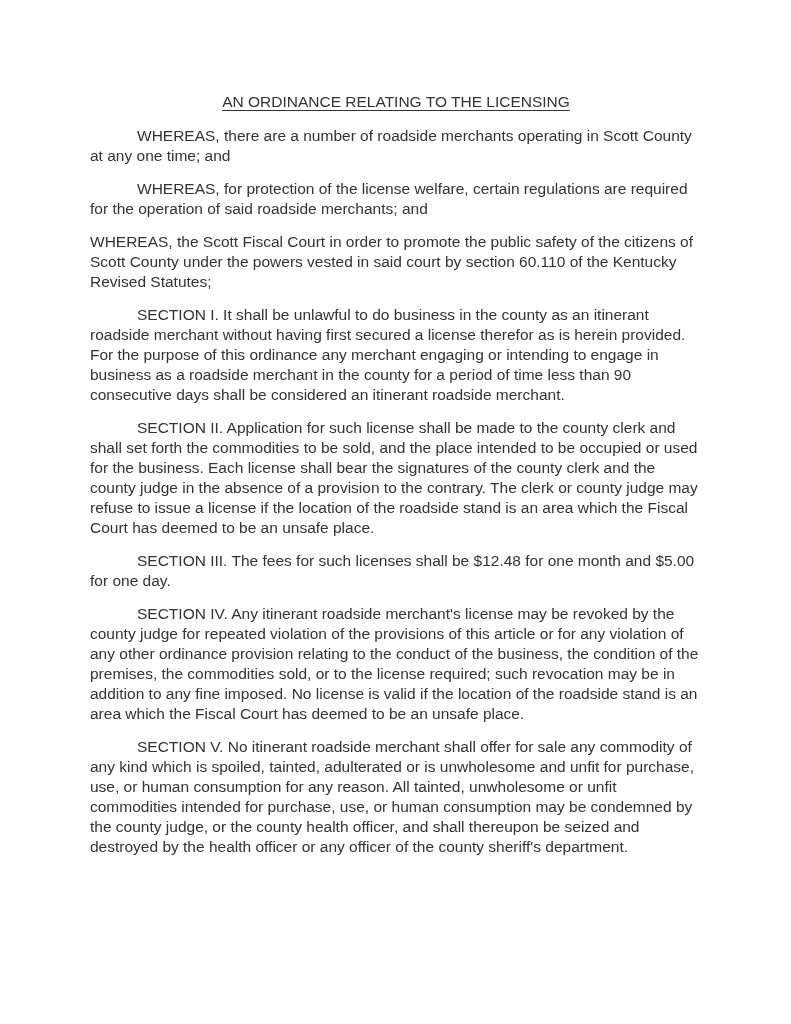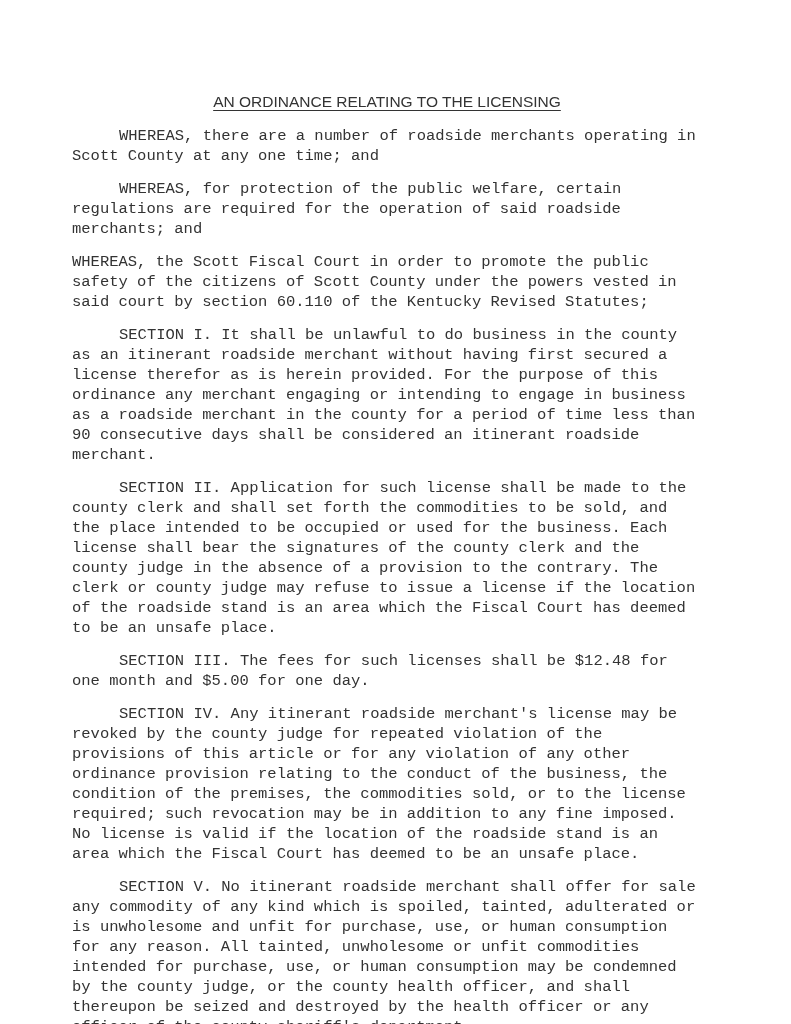--- a/index.html
+++ b/index.html
@@ -6,21 +6,21 @@
     margin: 0;
     padding: 0;
     background: #ffffff;
   }
   .page {
     position: relative;
     width: 791px;
     height: 1024px;
     background: #ffffff;
     box-sizing: border-box;
-    padding: 92px 89px 0 72px;
+    padding: 92px 89px 0 90px;
     font-family: "Liberation Sans", "DejaVu Sans", sans-serif;
     color: #333333;
     overflow: hidden;
   }
   .doc-title {
     margin: 0 0 14px 0;
     font-size: 15.5px;
     font-weight: 400;
     line-height: 20px;
     text-align: center;
@@ -30,36 +30,35 @@
     display: block;
     text-decoration: underline;
     text-underline-offset: 3px;
   }
   .doc-body p.para {
     margin: 0 0 13px 0;
     font-size: 15.5px;
     line-height: 20px;
     text-align: left;
     color: #333333;
-    font-family: Liberation Mono, monospace;
   }
   .doc-body p.para.indent {
     text-indent: 47px;
   }
 </style>
 </head>
 <body>
 
 <div class="page">
   <h1 class="doc-title">
     <span class="title-line">AN ORDINANCE RELATING TO THE LICENSING</span>
   </h1>
   <div class="doc-body" id="doc-body">
       <p class="para indent">WHEREAS, there are a number of roadside merchants operating in Scott County at any one time; and</p>
-      <p class="para indent">WHEREAS, for protection of the public welfare, certain regulations are required for the operation of said roadside merchants; and</p>
+      <p class="para indent">WHEREAS, for protection of the license welfare, certain regulations are required for the operation of said roadside merchants; and</p>
       <p class="para">WHEREAS, the Scott Fiscal Court in order to promote the public safety of the citizens of Scott County under the powers vested in said court by section 60.110 of the Kentucky Revised Statutes;</p>
       <p class="para indent">SECTION I. It shall be unlawful to do business in the county as an itinerant roadside merchant without having first secured a license therefor as is herein provided. For the purpose of this ordinance any merchant engaging or intending to engage in business as a roadside merchant in the county for a period of time less than 90 consecutive days shall be considered an itinerant roadside merchant.</p>
       <p class="para indent">SECTION II. Application for such license shall be made to the county clerk and shall set forth the commodities to be sold, and the place intended to be occupied or used for the business. Each license shall bear the signatures of the county clerk and the county judge in the absence of a provision to the contrary. The clerk or county judge may refuse to issue a license if the location of the roadside stand is an area which the Fiscal Court has deemed to be an unsafe place.</p>
       <p class="para indent">SECTION III. The fees for such licenses shall be $12.48 for one month and $5.00 for one day.</p>
       <p class="para indent">SECTION IV. Any itinerant roadside merchant's license may be revoked by the county judge for repeated violation of the provisions of this article or for any violation of any other ordinance provision relating to the conduct of the business, the condition of the premises, the commodities sold, or to the license required; such revocation may be in addition to any fine imposed. No license is valid if the location of the roadside stand is an area which the Fiscal Court has deemed to be an unsafe place.</p>
       <p class="para indent">SECTION V. No itinerant roadside merchant shall offer for sale any commodity of any kind which is spoiled, tainted, adulterated or is unwholesome and unfit for purchase, use, or human consumption for any reason. All tainted, unwholesome or unfit commodities intended for purchase, use, or human consumption may be condemned by the county judge, or the county health officer, and shall thereupon be seized and destroyed by the health officer or any officer of the county sheriff's department.</p>
     </div>
 </div>
 
 </body></html>

